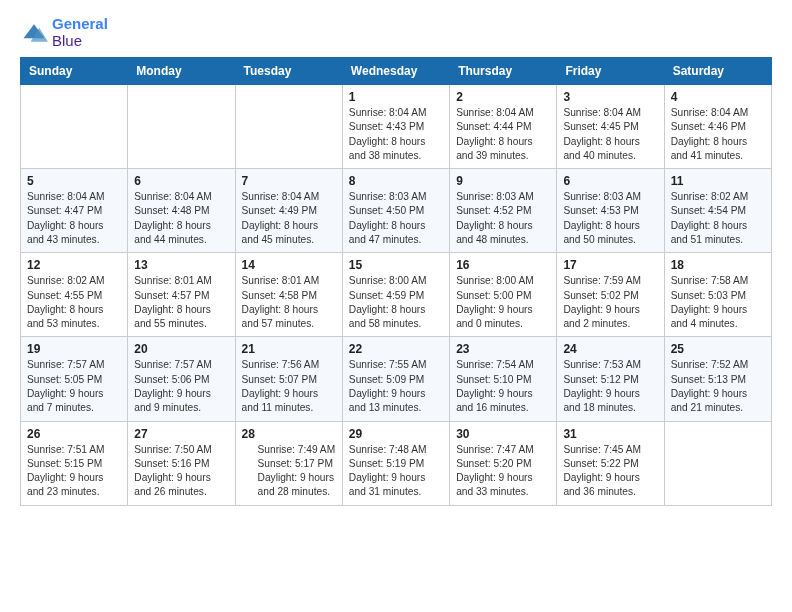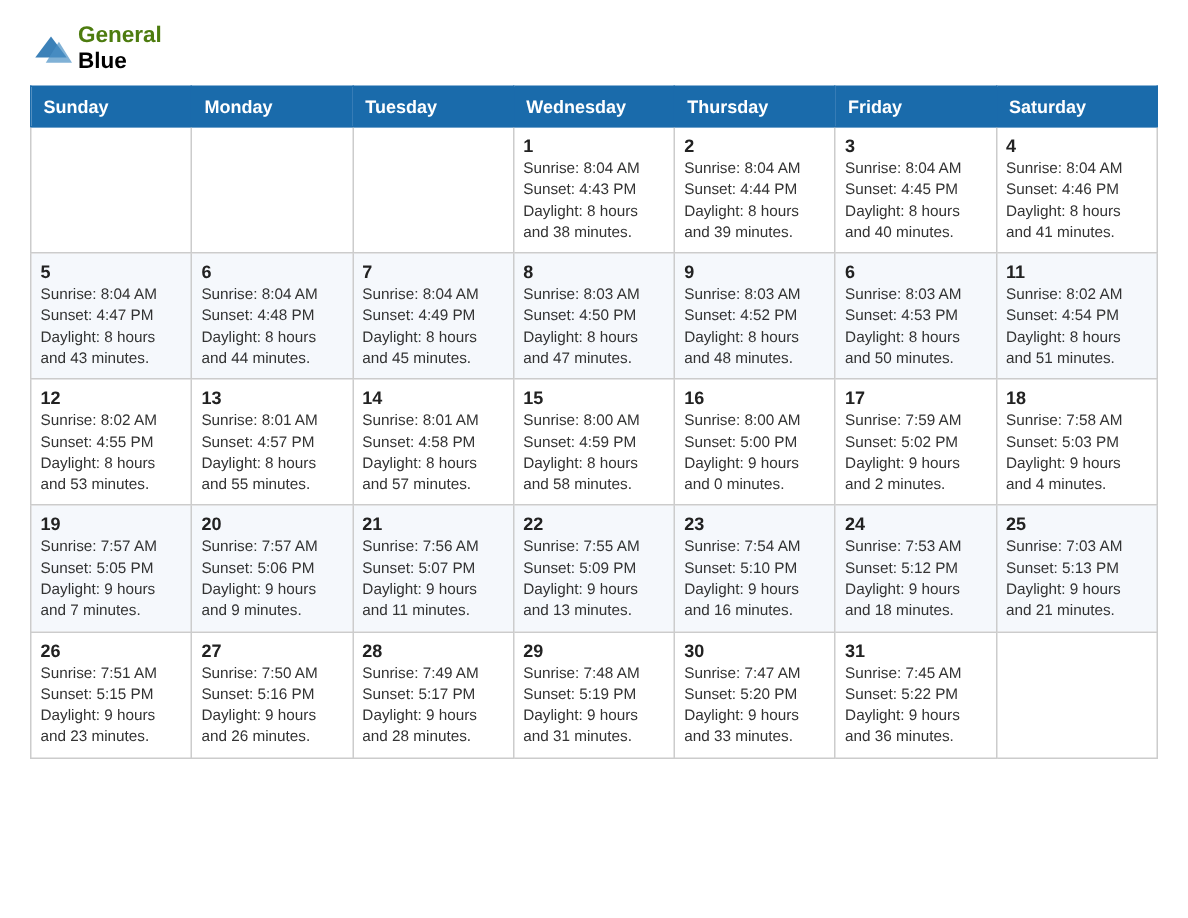--- a/index.html
+++ b/index.html
@@ -27,26 +27,26 @@
       gap: 0px;
     }
     .logo-text {
       display: flex;
       flex-direction: column;
       line-height: 1.1;
     }
     .logo-general {
       font-size: 15px;
       font-weight: bold;
-      color: #4d7c0f;
+      color: #3b82f6;
     }
     .logo-blue {
       font-size: 15px;
-      font-weight: bold;
-      color: #000000;
+      font-weight: normal;
+      color: #4c1d95;
     }
     .logo-icon {
       width: 28px;
       height: 28px;
       margin-right: 4px;
     }
     .title-block {
       text-align: right;
     }
     .month-title {
@@ -305,21 +305,21 @@
           </td>
           <td>
             <div class="day-number">24</div>
             <div class="day-info" style="white-space: pre-line;">Sunrise: 7:53 AM
 Sunset: 5:12 PM
 Daylight: 9 hours
 and 18 minutes.</div>
           </td>
           <td>
             <div class="day-number">25</div>
-            <div class="day-info" style="white-space: pre-line;">Sunrise: 7:03 AM
+            <div class="day-info" style="white-space: pre-line;">Sunrise: 7:52 AM
 Sunset: 5:13 PM
 Daylight: 9 hours
 and 21 minutes.</div>
           </td>
         </tr>
         <tr>
           <td>
             <div class="day-number">26</div>
             <div class="day-info" style="white-space: pre-line;">Sunrise: 7:51 AM
 Sunset: 5:15 PM
@@ -328,21 +328,21 @@
           </td>
           <td>
             <div class="day-number">27</div>
             <div class="day-info" style="white-space: pre-line;">Sunrise: 7:50 AM
 Sunset: 5:16 PM
 Daylight: 9 hours
 and 26 minutes.</div>
           </td>
           <td>
             <div class="day-number">28</div>
-            <div class="day-info" style="white-space: pre-line;">Sunrise: 7:49 AM
+            <div class="day-info" style="white-space: pre-line; margin-left: 16px;">Sunrise: 7:49 AM
 Sunset: 5:17 PM
 Daylight: 9 hours
 and 28 minutes.</div>
           </td>
           <td>
             <div class="day-number">29</div>
             <div class="day-info" style="white-space: pre-line;">Sunrise: 7:48 AM
 Sunset: 5:19 PM
 Daylight: 9 hours
 and 31 minutes.</div>

